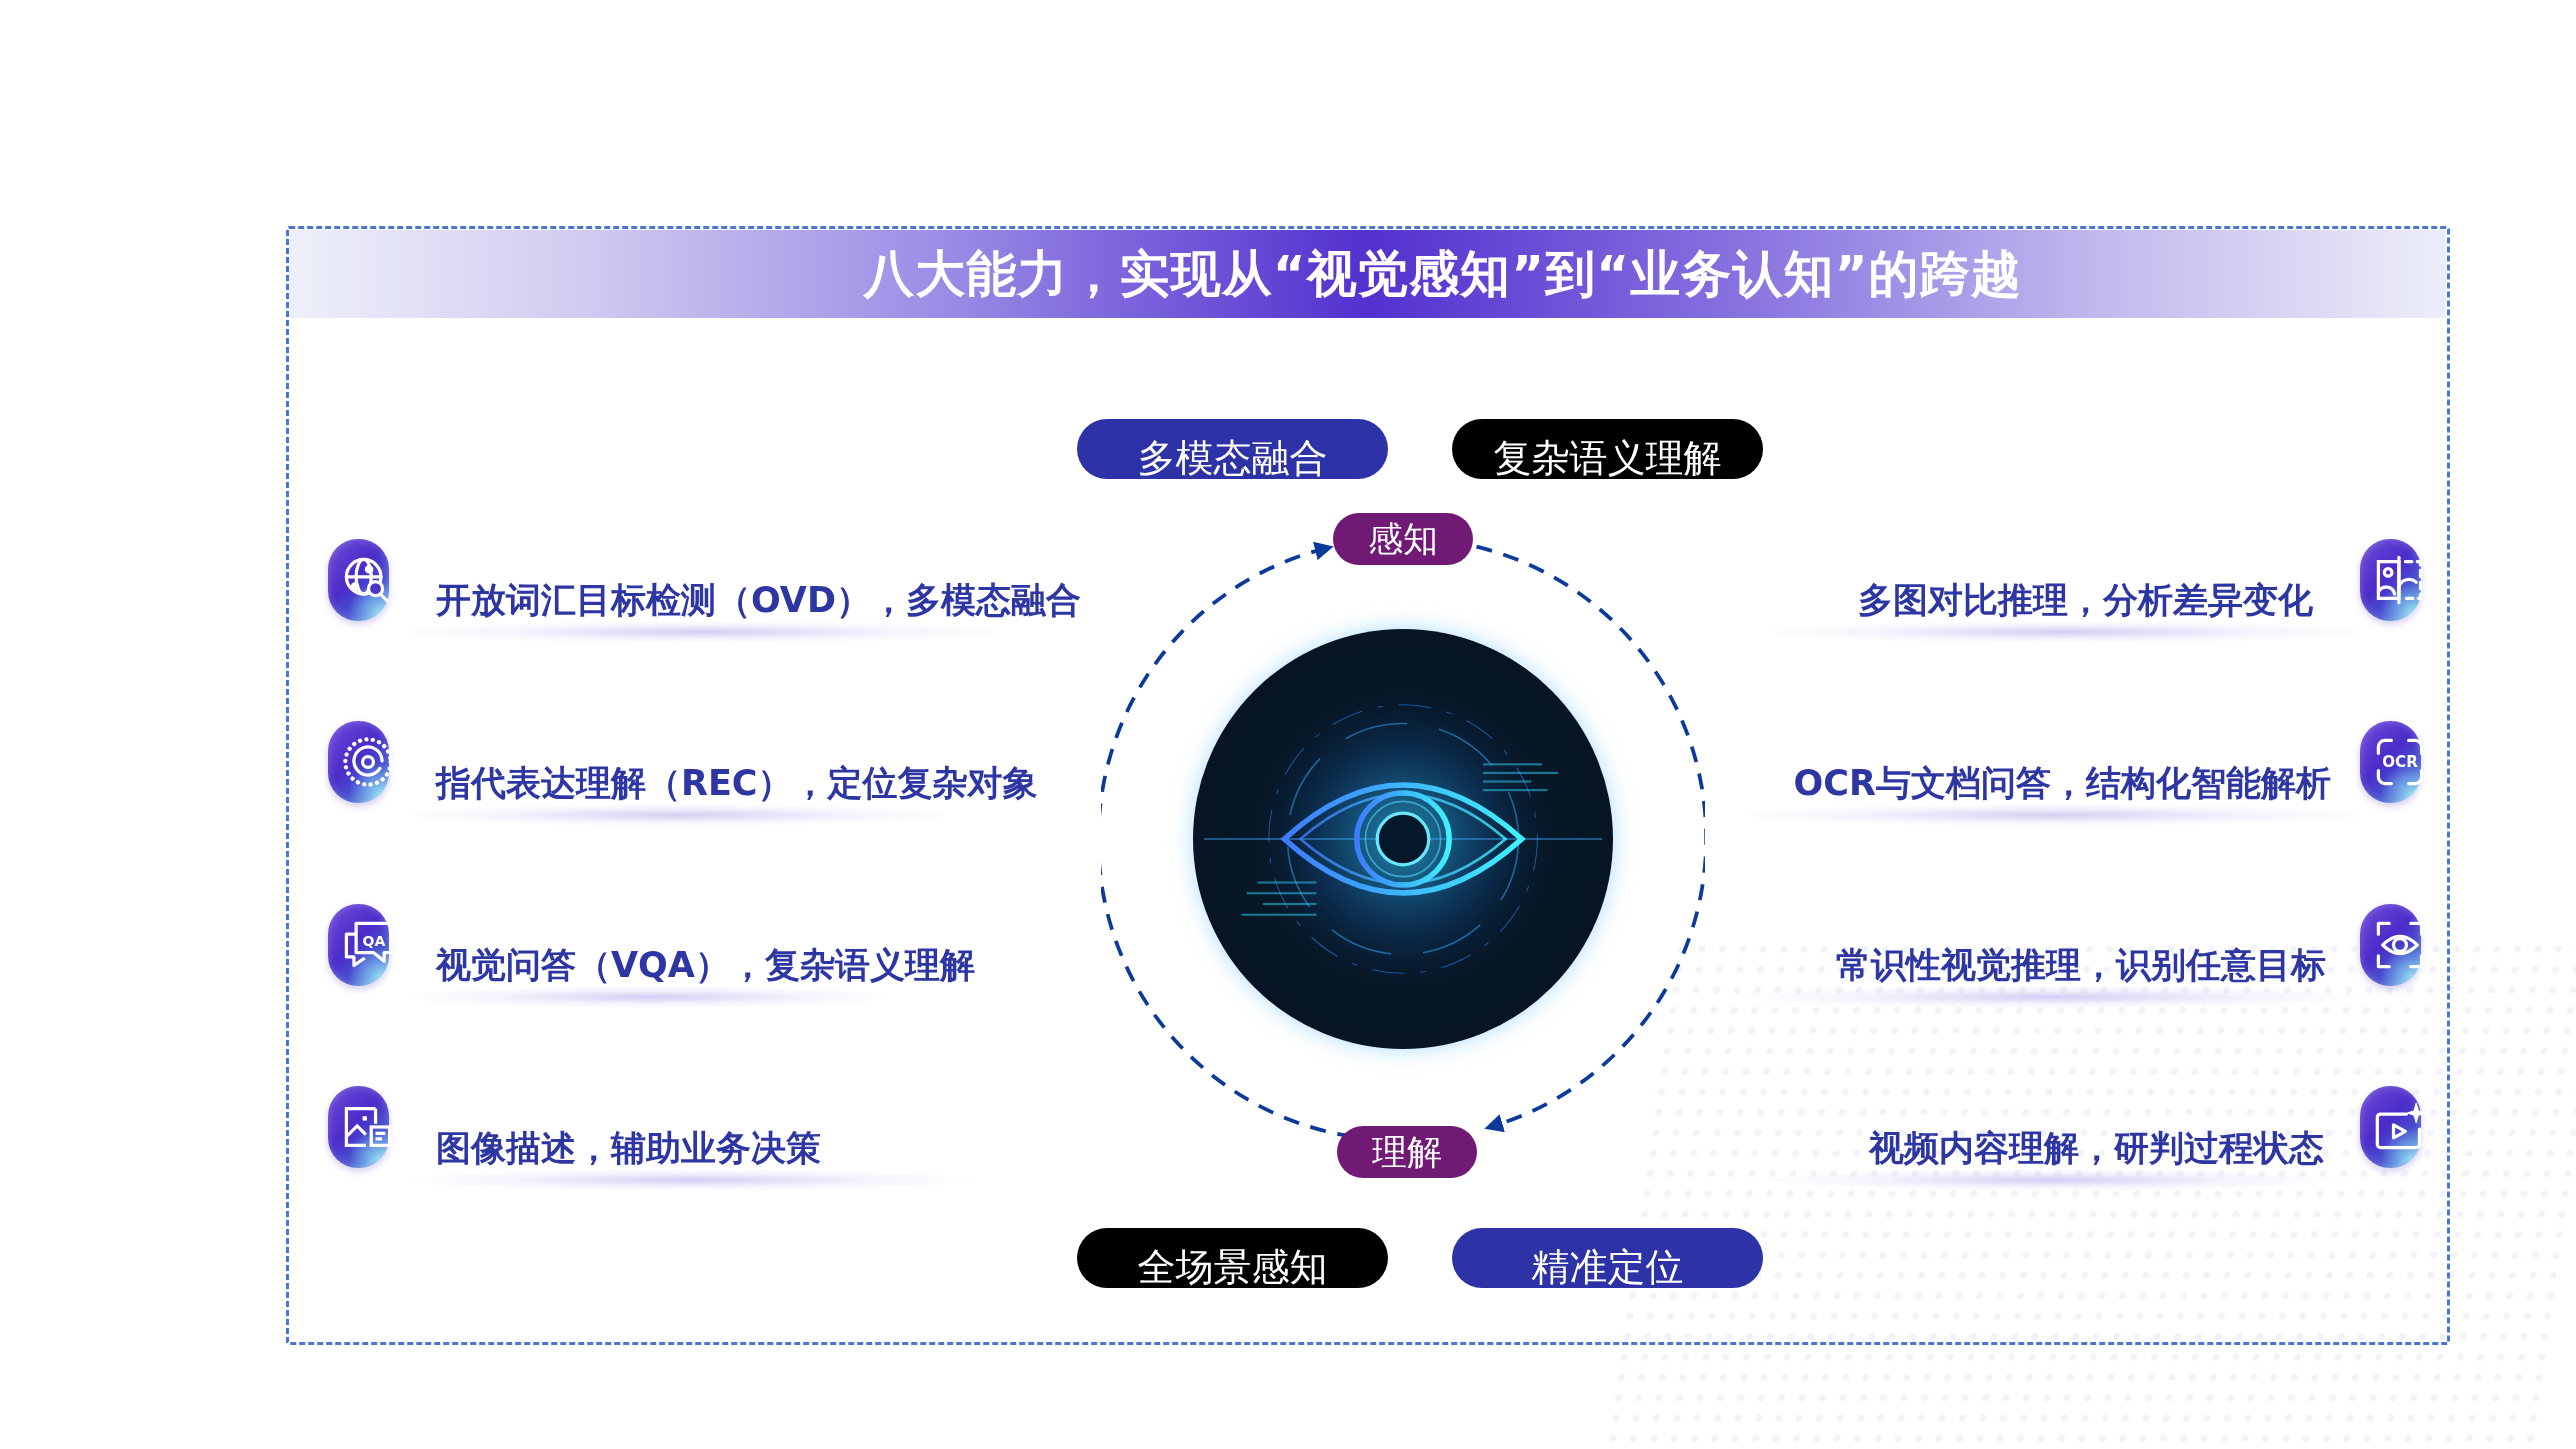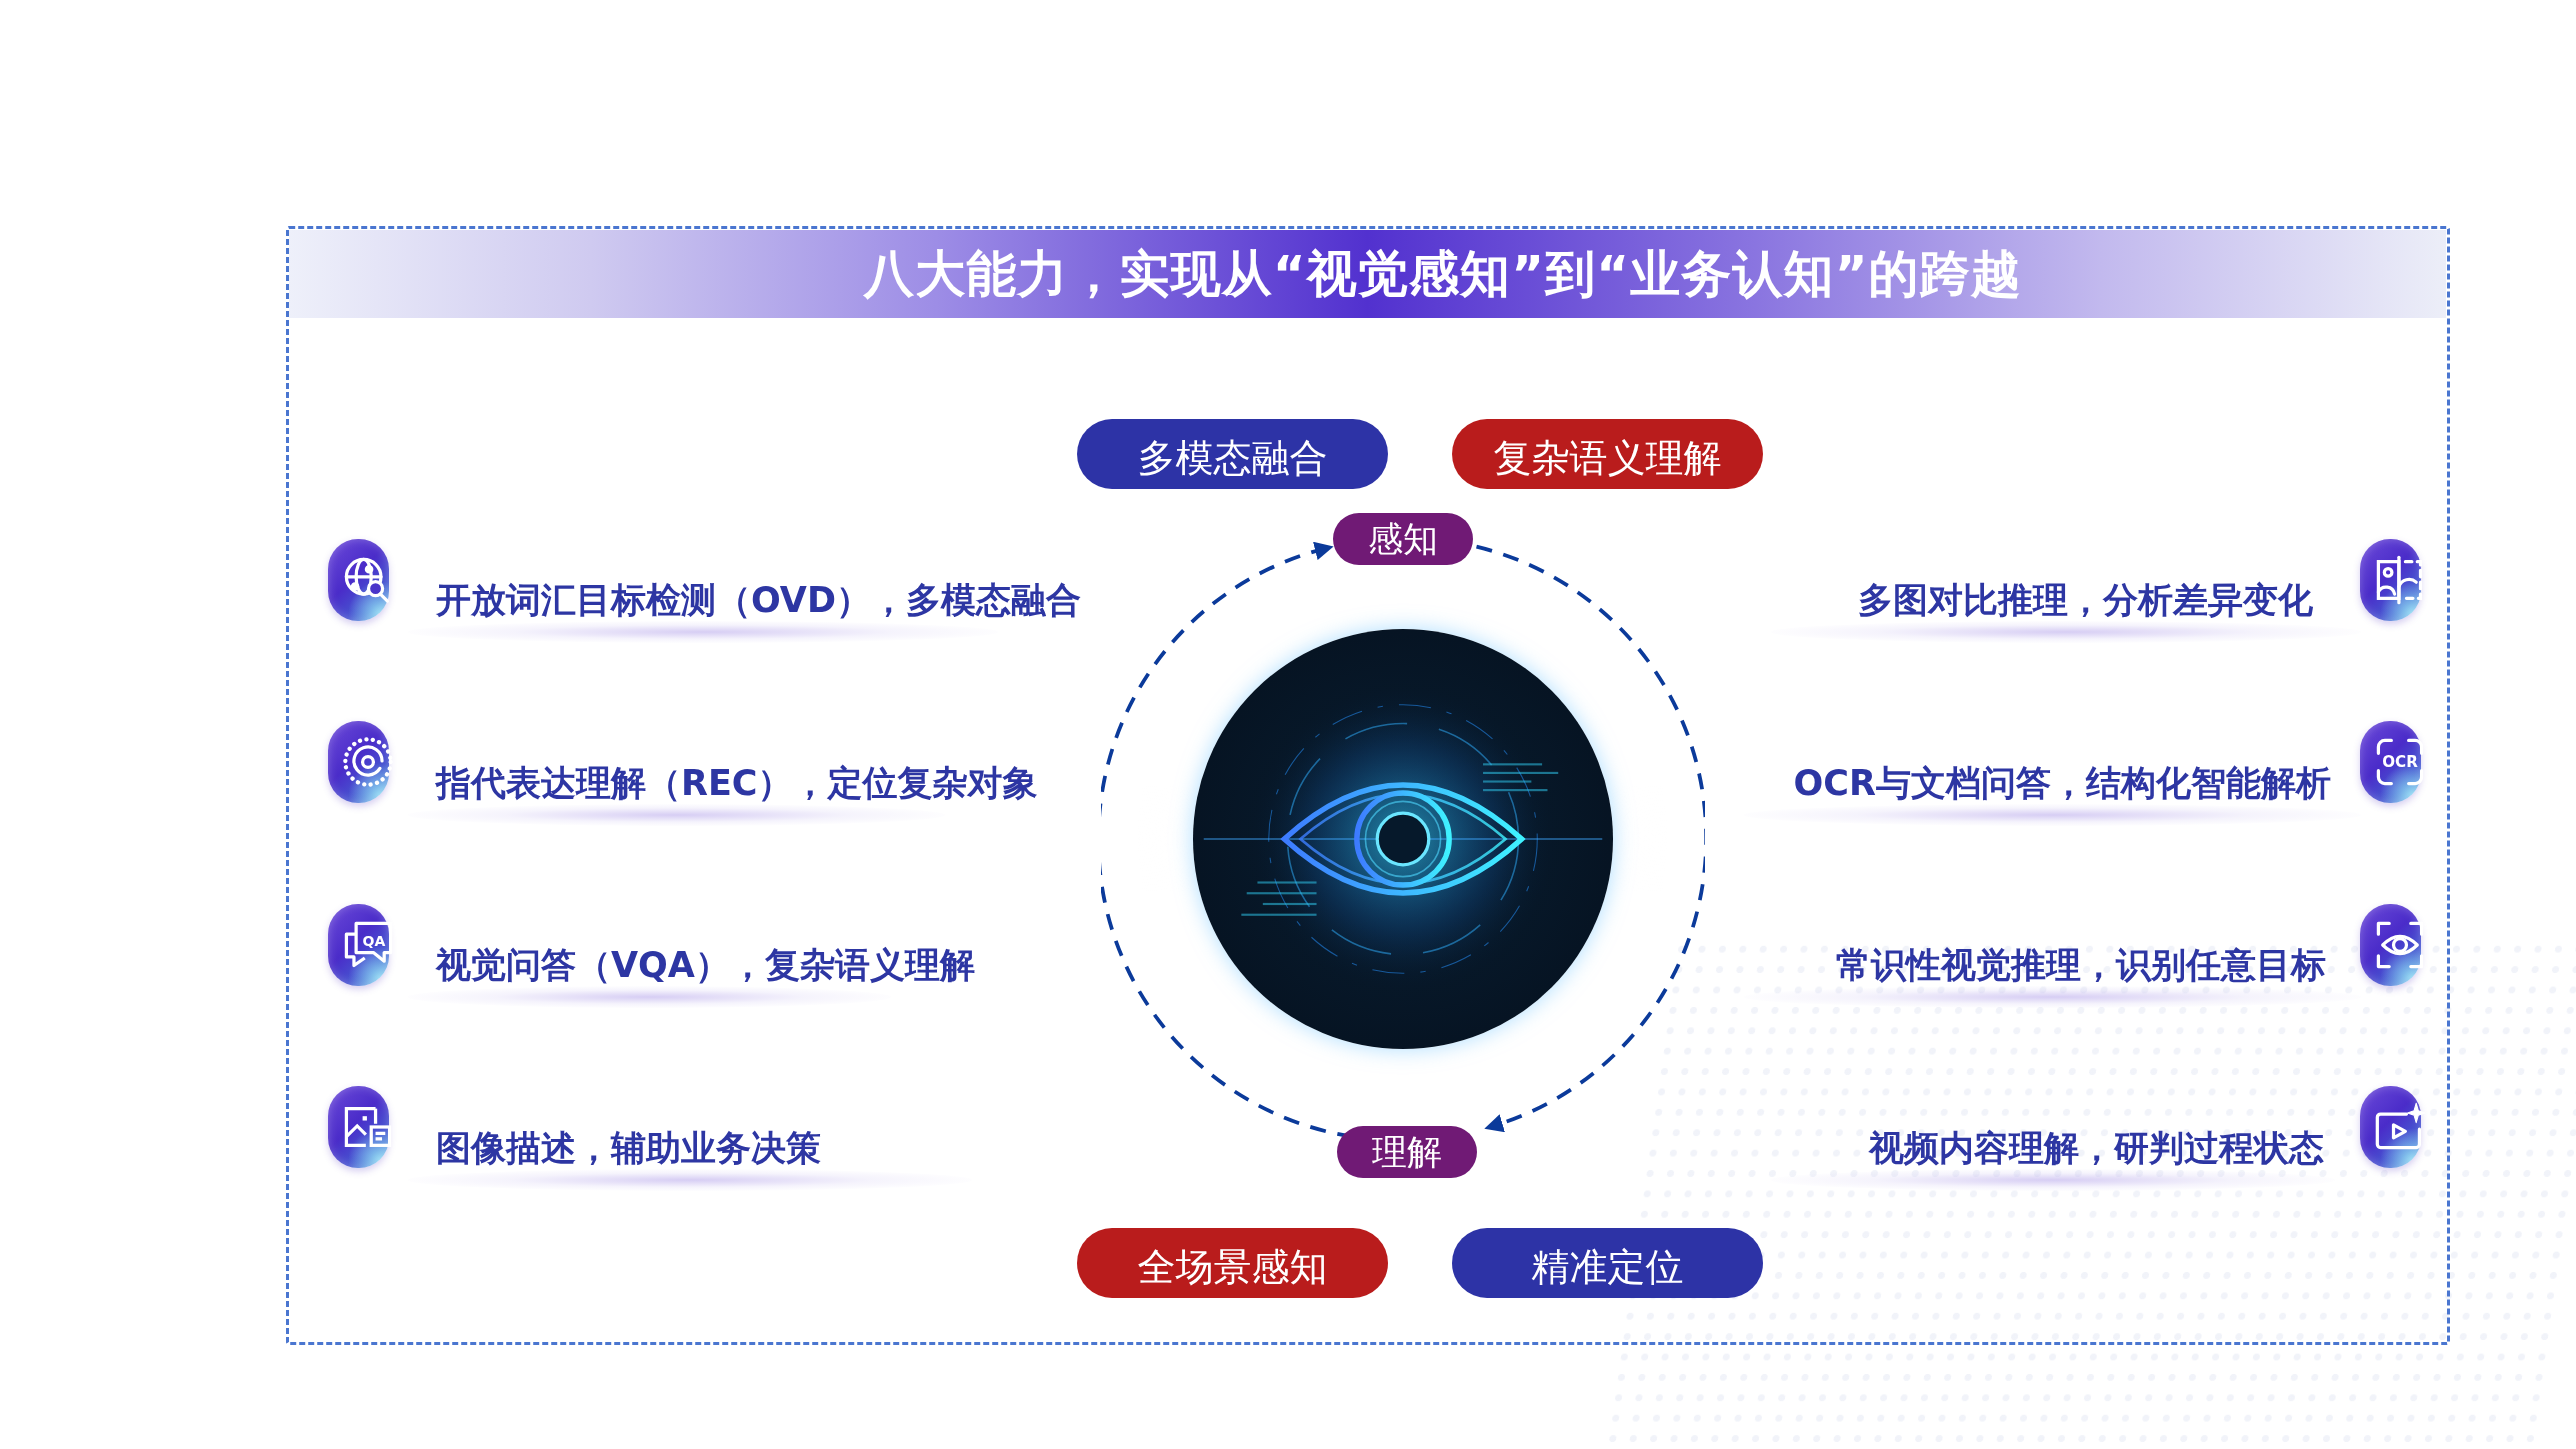--- a/index.html
+++ b/index.html
@@ -9,23 +9,23 @@
           background-image: radial-gradient(circle, rgba(120,140,200,0.10) 3.2px, transparent 3.8px);
           background-size: 20.4px 20.4px; transform: skewX(-8deg); }
   .frame { position:absolute; left:286px; top:226px; width:2164px; height:1119px;
            border:3.2px dashed #4a76d0; box-sizing:border-box; border-radius:3.2px; }
   .header-band { position:absolute; left:289px; top:230px; width:2157px; height:88px;
            background: linear-gradient(90deg, #eef0fa 0%, #cfcaf0 14%, #9d8de6 30%, #5231cf 50%, #8a75e0 68%, #c2b9ee 84%, #eceef8 100%); }
   .title { position:absolute; left:708px; top:231px; width:1470px; height:86px; line-height:86px;
            text-align:center; color:#ffffff; font-weight:bold; font-size:50px; letter-spacing:1.1px; white-space:nowrap; }
 
   .pill { position:absolute; border-radius:38px; color:#ffffff; text-align:center; white-space:nowrap; }
-  .pill-lg { width:311px; height:70px; line-height:78px; font-size:38px; }
+  .pill-lg { width:311px; height:60px; line-height:78px; font-size:38px; }
   .pill-dark { background:#2d33a6; }
-  .pill-lav { background:#b91c1c;text-align:center; }
+  .pill-lav { background:#000000;text-align:center; }
   .pill-cyan { background:#701a75; width:140px; height:52px; line-height:52px; font-size:35px; border-radius:26px; }
 
   .ring-outer { position:absolute; left:1138px; top:574px; width:529px; height:529px; border-radius:50%;
       background: radial-gradient(circle at 50% 50%, #ffffff 0%, #ffffff 72%, rgba(255,255,255,0) 74%),
                   linear-gradient(180deg, #3238a9 0%, #5b6ad0 25%, #ecf6ff 50%, #a9b4e6 75%, #8d95d6 100%); }
   .ring-outer::after { content:""; position:absolute; inset:0; border-radius:50%;
       background: radial-gradient(ellipse 60% 10% at 0% 50%, rgba(255,255,255,0.9), transparent),
                   radial-gradient(ellipse 60% 10% at 100% 50%, rgba(255,255,255,0.9), transparent); }
   .eye-disc { position:absolute; left:1193px; top:629px; width:420px; height:420px; border-radius:50%;
       background: radial-gradient(circle at 50% 50%, #0a2a44 0%, #071829 45%, #050f1c 100%);

